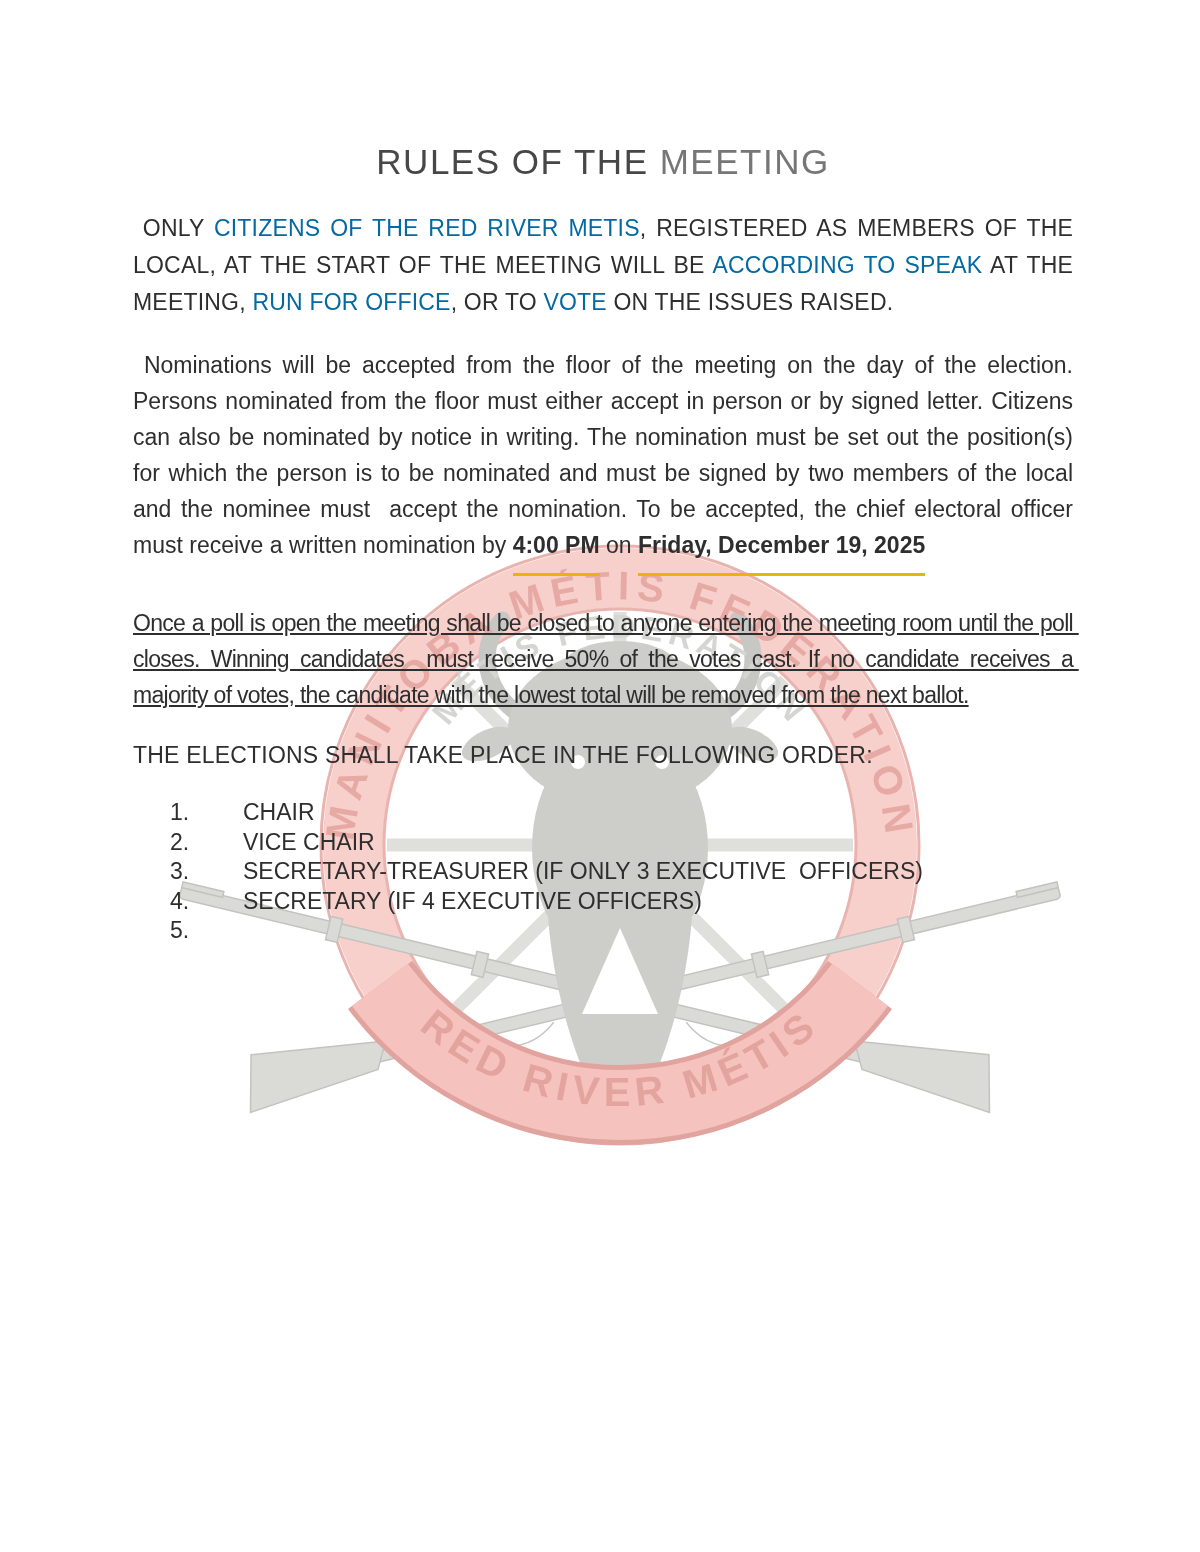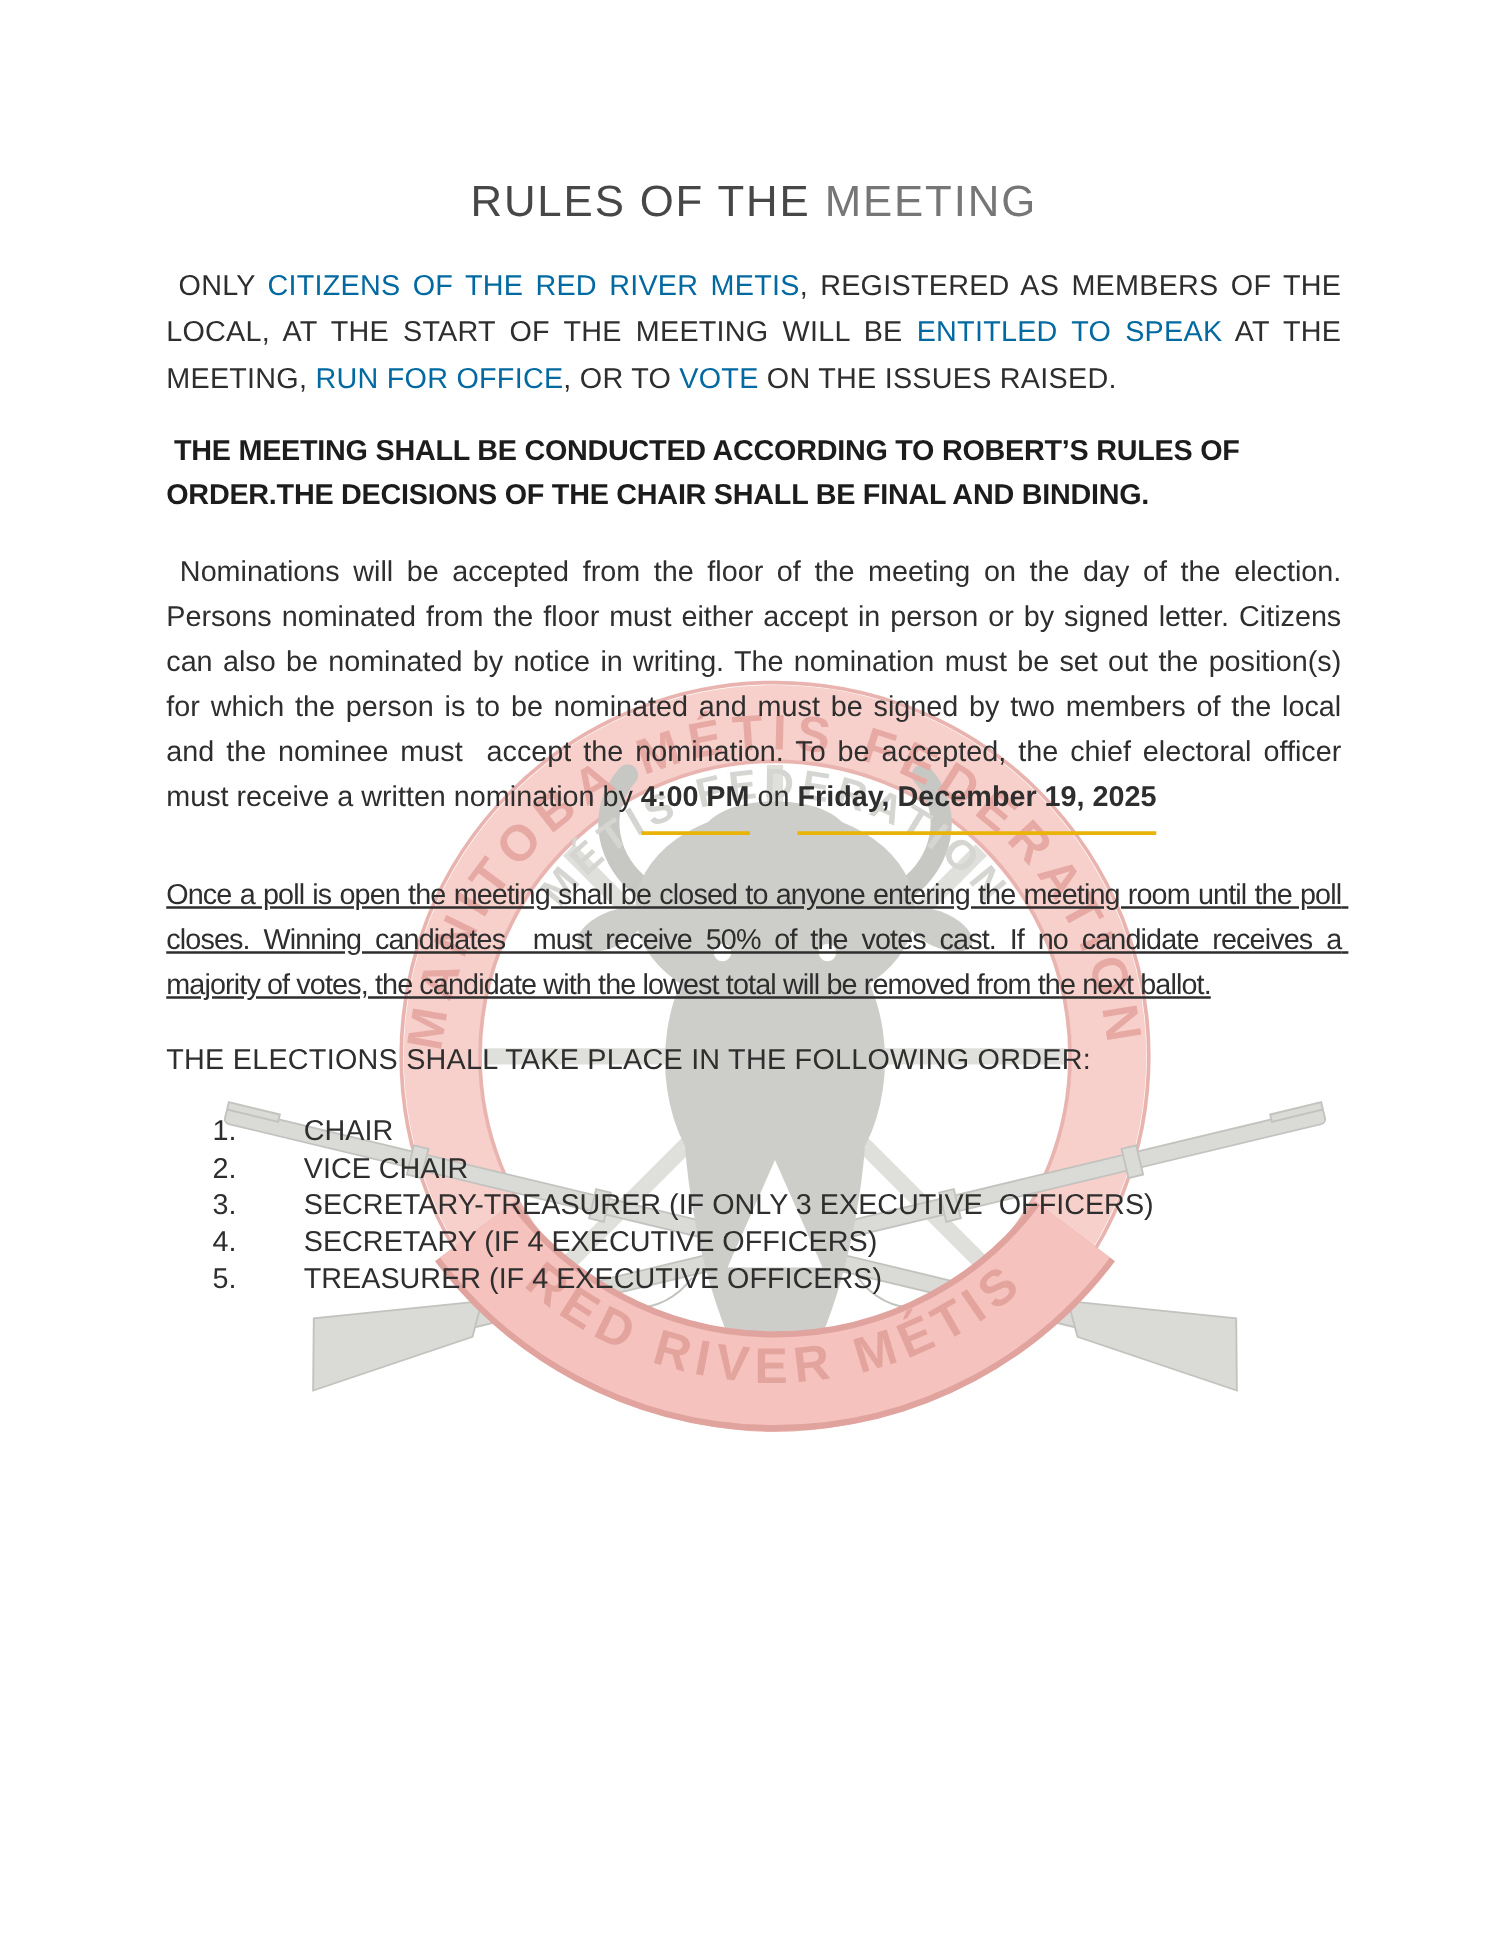--- a/index.html
+++ b/index.html
@@ -122,23 +122,22 @@
       <text font-family="Liberation Sans, sans-serif" font-size="40" font-weight="bold" fill="#cf5a50" letter-spacing="6">
         <textPath href="#bannerArc" startOffset="50%" text-anchor="middle">RED RIVER MÉTIS</textPath>
       </text>
     </g>
   </svg>
 
   <div class="content">
 
     <div class="title"><span class="t1">RULES OF THE </span><span class="t2">MEETING</span></div>
 
-    <div class="p p-intro"><span> ONLY </span><span class="red">CITIZENS OF THE RED RIVER METIS</span><span>, REGISTERED AS MEMBERS OF THE LOCAL, AT THE START OF THE MEETING WILL BE </span><span class="red">ENTITLED TO SPEAK</span><span> AT THE MEETING, </span><span class="red">RUN FOR OFFICE</span><span>, OR TO </span><span class="red">VOTE</span><span> ON THE ISSUES RAISED.</span></div>
+    <div class="p p-intro"><span> ONLY </span><span class="red">CITIZENS OF THE RED RIVER METIS</span><span>, REGISTERED AS MEMBERS OF THE LOCAL, AT THE START OF THE MEETING WILL BE </span><span class="red">ACCORDING TO SPEAK</span><span> AT THE MEETING, </span><span class="red">RUN FOR OFFICE</span><span>, OR TO </span><span class="red">VOTE</span><span> ON THE ISSUES RAISED.</span></div>
 
-    <div class="p p-conduct"> THE MEETING SHALL BE CONDUCTED ACCORDING TO ROBERT’S RULES OF ORDER.THE DECISIONS OF THE CHAIR SHALL BE FINAL AND BINDING.</div>
 
     <div class="p p-nominations"><span> Nominations will be accepted from the floor of the meeting on the day of the election.  Persons nominated from the floor must either accept in person or by signed letter. Citizens can also be nominated by notice in writing. The nomination must be set out the position(s) for which the person is to be nominated and must be signed by two members of the local and the nominee must  accept the nomination. To be accepted, the chief electoral officer must receive a written nomination by </span><span class="bu">4:00 PM</span><span> on </span><span class="bu">Friday, December 19, 2025</span></div>
 
     <div class="p p-poll">Once a poll is open the meeting shall be closed to anyone entering the meeting room until the poll closes. Winning candidates  must receive 50% of the votes cast. If no candidate receives a majority of votes, the candidate with the lowest total will be removed from the next ballot.</div>
 
     <div class="p p-elections">THE ELECTIONS SHALL TAKE PLACE IN THE FOLLOWING ORDER:</div>
 
     <div class="olist">
       <div class="li">
         <span class="num">1.</span>
@@ -151,18 +150,17 @@
       <div class="li">
         <span class="num">3.</span>
         <span class="txt">SECRETARY-TREASURER (IF ONLY 3 EXECUTIVE  OFFICERS)</span>
       </div>
       <div class="li">
         <span class="num">4.</span>
         <span class="txt">SECRETARY (IF 4 EXECUTIVE OFFICERS)</span>
       </div>
       <div class="li">
         <span class="num">5.</span>
-        <span class="txt">TREASURER (IF 4 EXECUTIVE OFFICERS)</span>
       </div>
     </div>
 
   </div>
 </div>
 
 </body></html>

